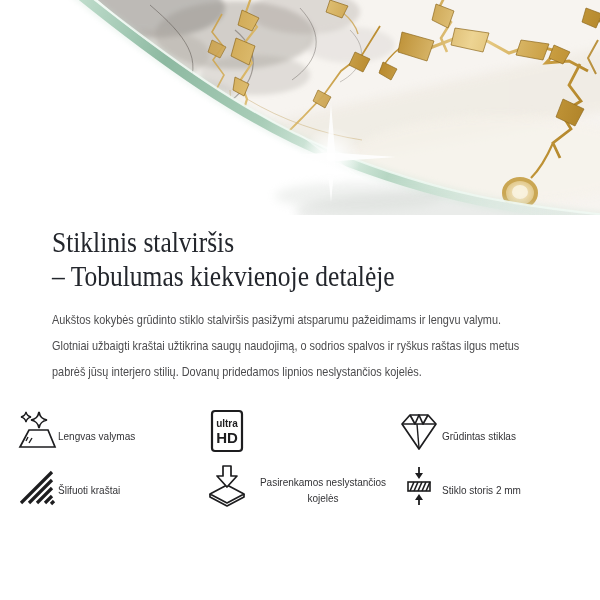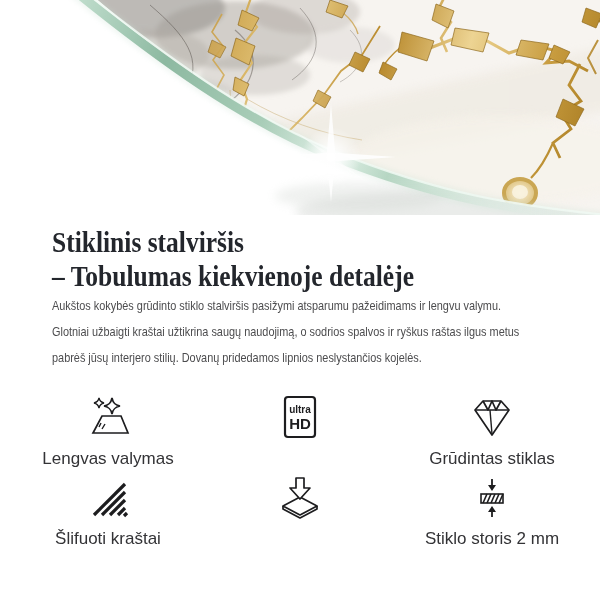--- a/index.html
+++ b/index.html
@@ -2,29 +2,29 @@
 <html><head>
 <meta charset="utf-8">
 <style>
   html,body{margin:0;padding:0;background:#fff;}
   .page{position:relative;width:600px;height:600px;background:#fff;overflow:hidden;
         font-family:"Liberation Sans","DejaVu Sans",sans-serif;}
   .hero{width:600px;height:215px;}
   .hero svg{display:block;}
   .content{padding:0 52px;}
   h1{margin:10px 0 0;font-family:"Liberation Serif","DejaVu Serif",serif;
-     font-weight:700;color:#23262c;font-size:30px;line-height:34px;}
+     font-weight:400;color:#23262c;font-size:30px;line-height:34px;}
   .h-line{transform:scaleX(0.85);transform-origin:left center;white-space:nowrap;}
-  .intro{color:#4c4c4e;font-size:12.4px;line-height:26px;}
+  .intro{margin-top:14px;color:#4c4c4e;font-size:12.4px;line-height:26px;}
   .intro-line{white-space:nowrap;transform:scaleX(0.88);transform-origin:left center;}
   .features{margin-top:24px;padding:0 12px;display:grid;
             grid-template-columns:repeat(3,1fr);row-gap:8px;}
-  .feature{display:flex;flex-direction:column;align-items:center;}
+  .feature{display:flex;flex-direction:row;align-items:center;}
   .ficon{height:46px;display:flex;align-items:flex-end;justify-content:center;}
-  .flabel{margin-top:10px;font-size:17px;line-height:16px;color:#333336;
+  .flabel{margin-top:10px;font-size:10px;line-height:16px;color:#333336;
           text-align:center;max-width:172px;}
 </style>
 </head>
 <body>
 
 <div class="page">
 
   <div class="hero">
     <svg width="600" height="215" viewBox="0 0 600 215" xmlns="http://www.w3.org/2000/svg">
       <defs>
@@ -218,20 +218,21 @@
     </div>
 
     <div class="feature">
       <div class="ficon">
         <svg width="46" height="46" viewBox="0 0 46 46" fill="none" stroke="#1d1d1f" stroke-width="1.7" stroke-linejoin="round">
           <path d="M23,22 L40,31 L23,40 L6,31 Z"></path>
           <path d="M6,31 L6,34 L23,43 L40,34 L40,31"></path>
           <path d="M19,3 L27,3 L27,13 L33,13 L23,24 L13,13 L19,13 Z" fill="#ffffff"></path>
         </svg>
       </div>
+      <div class="flabel">Pasirenkamos neslystančios kojelės</div>
     </div>
 
     <div class="feature">
       <div class="ficon">
         <svg width="46" height="46" viewBox="0 0 46 46">
           <rect x="12" y="19" width="22" height="9" fill="#ffffff" stroke="#1d1d1f" stroke-width="1.6"></rect>
           <g stroke="#1d1d1f" stroke-width="1.6">
             <path d="M14,28 L18,19"></path>
               <path d="M18,28 L22,19"></path>
               <path d="M22,28 L26,19"></path>

